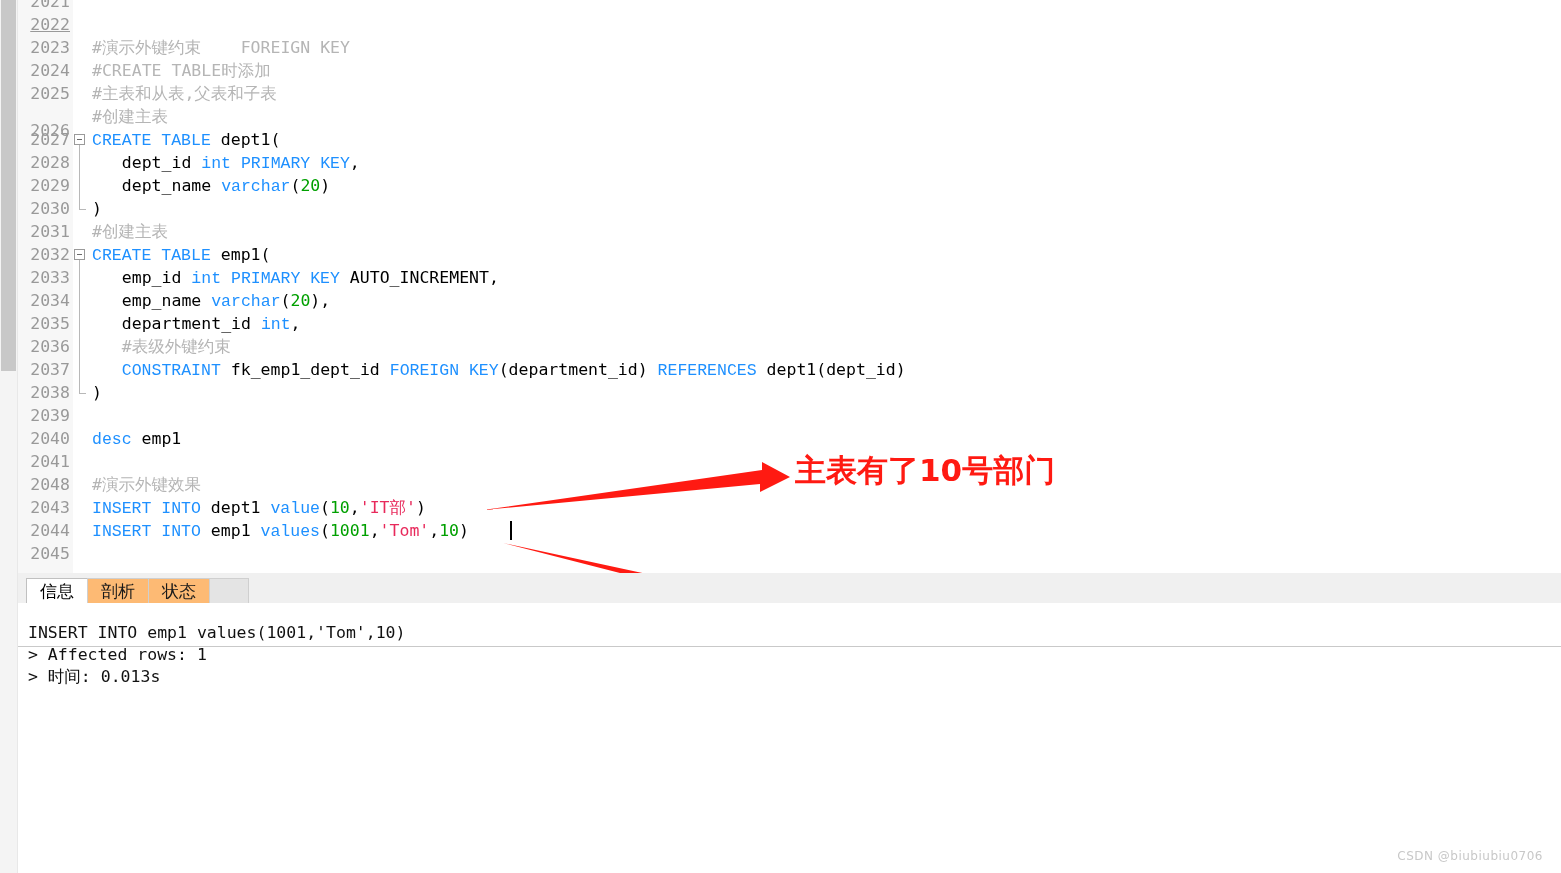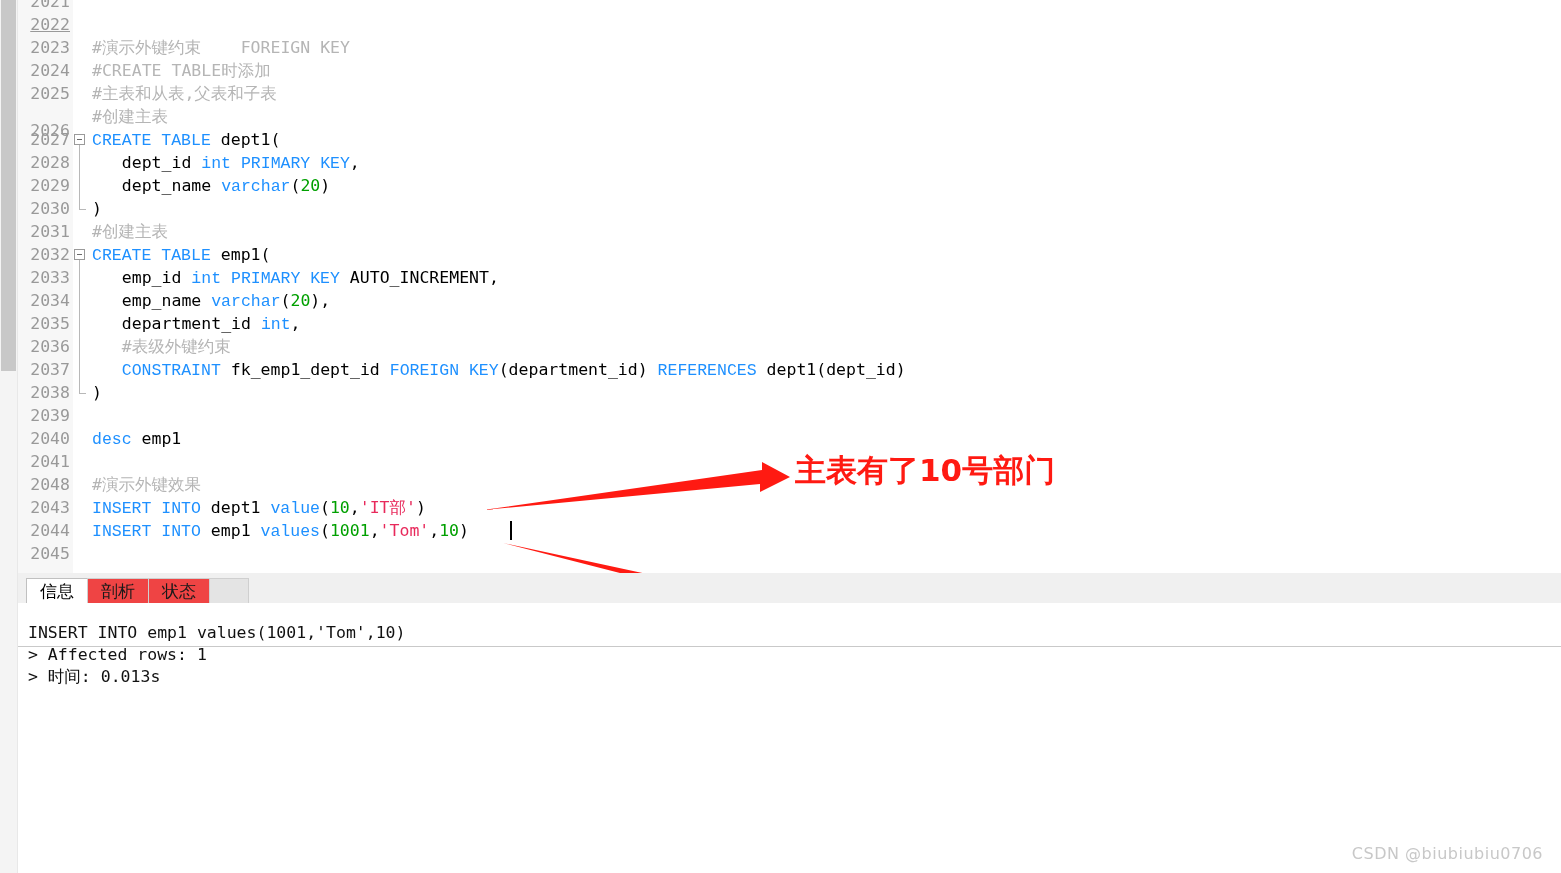--- a/index.html
+++ b/index.html
@@ -145,21 +145,21 @@
     height: 25px;
     display: flex;
     align-items: flex-end;
   }
   .tab {
     height: 25px;
     line-height: 25px;
     padding: 0 13px;
     font-size: 17px;
     color: #1a1a1a;
-    background: #ef4444;
+    background: #fdba74;
     border: 1px solid #cfcfcf;
     border-bottom: none;
     margin-right: -1px;
     box-sizing: border-box;
     font-family: "DejaVu Sans", "Liberation Sans", sans-serif;
   }
   .tab.active {
     background: #ffffff;
     border-color: #c0c0c0;
     color: #000000;
@@ -193,21 +193,21 @@
     white-space: pre;
     font-size: 16.5px;
     color: #111111;
     font-family: "DejaVu Sans Mono", "Liberation Mono", monospace;
   }
 
   
   #watermark {
     position: absolute;
     right: 18px; bottom: 10px;
-    font-size: 16px;
+    font-size: 12px;
     color: #c8c8c8;
     letter-spacing: 0.5px;
     font-family: "DejaVu Sans", "Liberation Sans", sans-serif;
   }
 </style>
 </head>
 <body>
 
 <div id="vscroll">
   <div id="vscroll-thumb"></div>

